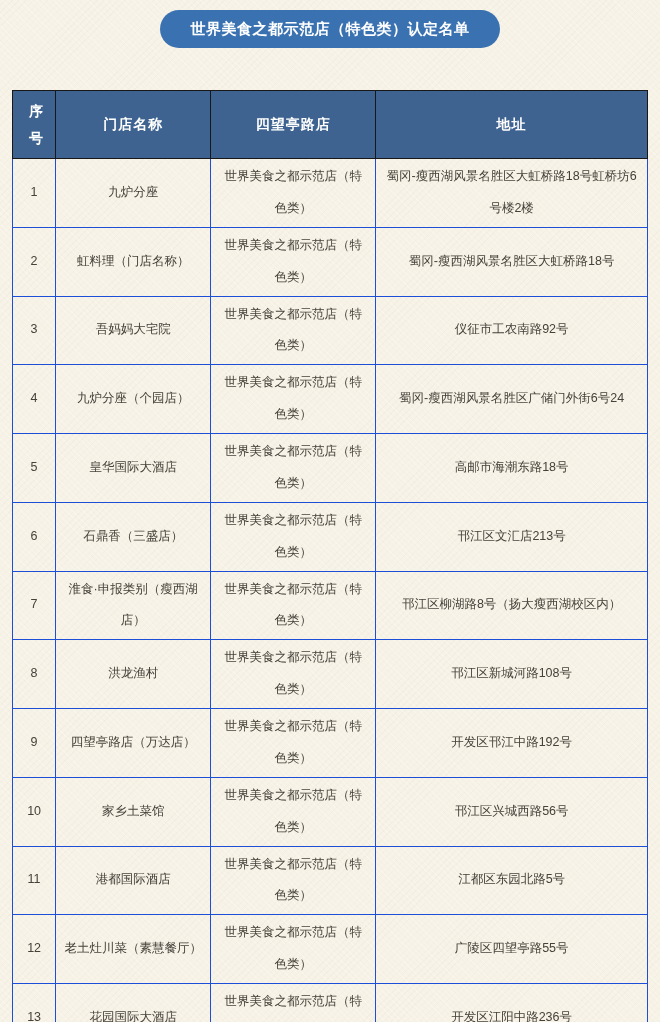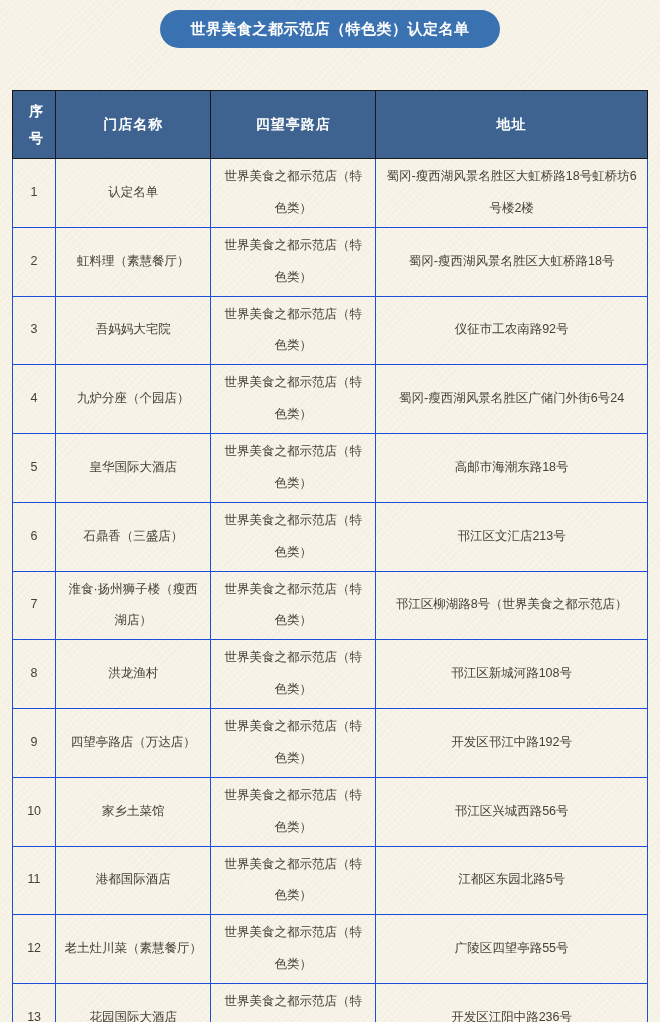--- a/index.html
+++ b/index.html
@@ -94,28 +94,28 @@
       <tr>
         <th>序号</th>
         <th>门店名称</th>
         <th>四望亭路店</th>
         <th>地址</th>
       </tr>
     </thead>
     <tbody id="table-body">
   <tr>
     <td class="cell-no">1</td>
-    <td>认定名单</td>
+    <td>九炉分座</td>
     <td>世界美食之都示范店（特色类）</td>
     <td>蜀冈-瘦西湖风景名胜区大虹桥路18号虹桥坊6号楼2楼</td>
   </tr>
 
   <tr>
     <td class="cell-no">2</td>
-    <td>虹料理（素慧餐厅）</td>
+    <td>虹料理（门店名称）</td>
     <td>世界美食之都示范店（特色类）</td>
     <td>蜀冈-瘦西湖风景名胜区大虹桥路18号</td>
   </tr>
 
   <tr>
     <td class="cell-no">3</td>
     <td>吾妈妈大宅院</td>
     <td>世界美食之都示范店（特色类）</td>
     <td>仪征市工农南路92号</td>
   </tr>
@@ -136,23 +136,23 @@
 
   <tr>
     <td class="cell-no">6</td>
     <td>石鼎香（三盛店）</td>
     <td>世界美食之都示范店（特色类）</td>
     <td>邗江区文汇店213号</td>
   </tr>
 
   <tr>
     <td class="cell-no">7</td>
-    <td>淮食·扬州狮子楼（瘦西湖店）</td>
+    <td>淮食·申报类别（瘦西湖店）</td>
     <td>世界美食之都示范店（特色类）</td>
-    <td>邗江区柳湖路8号（世界美食之都示范店）</td>
+    <td>邗江区柳湖路8号（扬大瘦西湖校区内）</td>
   </tr>
 
   <tr>
     <td class="cell-no">8</td>
     <td>洪龙渔村</td>
     <td>世界美食之都示范店（特色类）</td>
     <td>邗江区新城河路108号</td>
   </tr>
 
   <tr>

